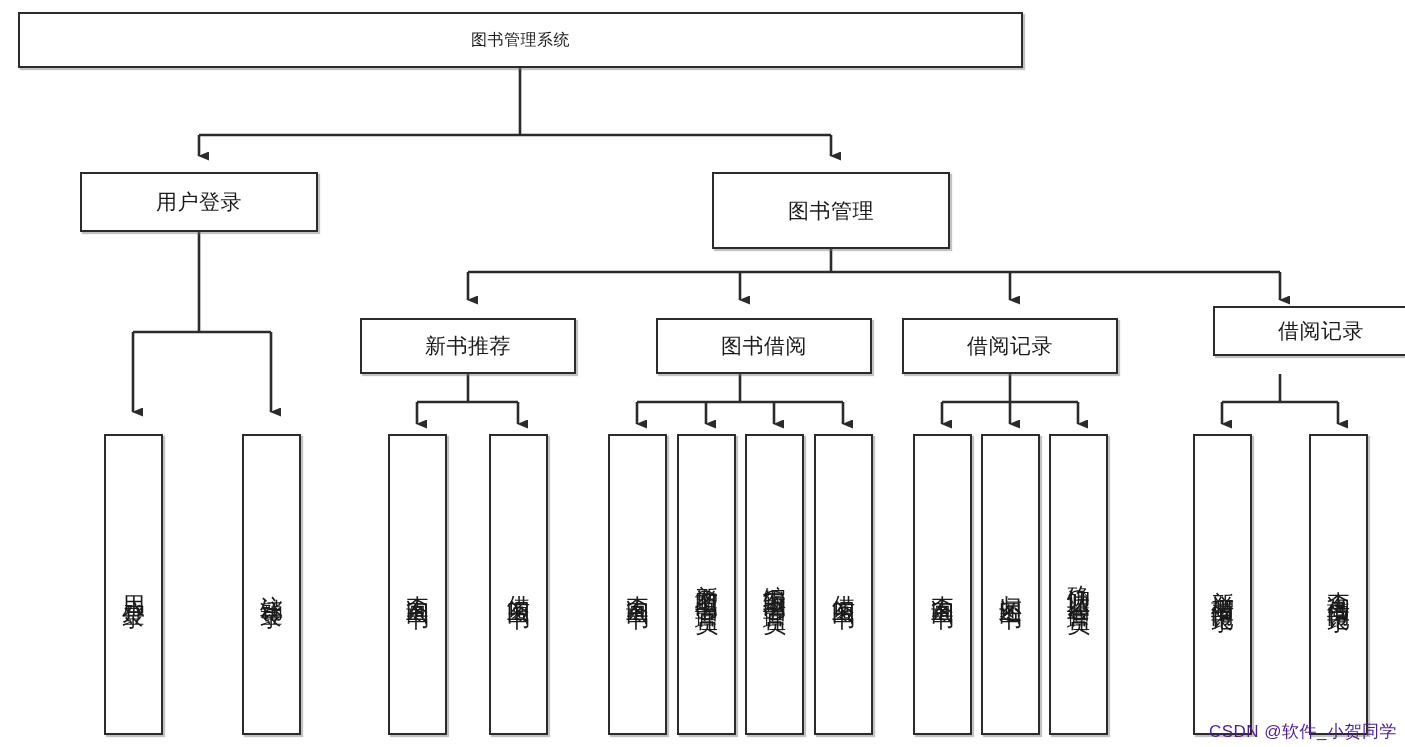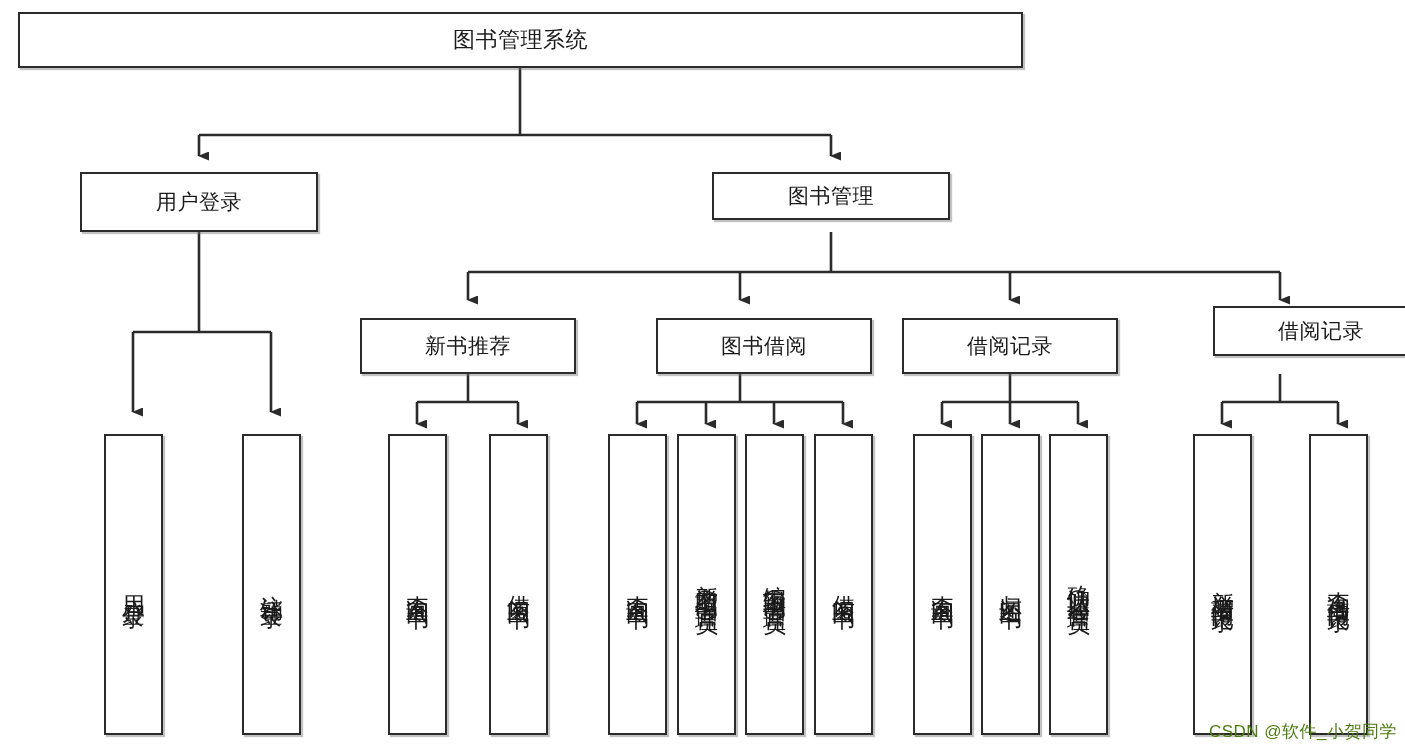--- a/index.html
+++ b/index.html
@@ -43,42 +43,42 @@
     text-align: center;
     line-height: 1.12;
     letter-spacing: 0.5px;
   }
   
   .node.horiz .node-label {
     writing-mode: horizontal-tb;
     font-size: 21px;
   }
   .node.root .node-label {
-    font-size: 22px;
+    font-size: 16px;
   }
   
   .node.vert {
     align-items: center;
     justify-content: center;
     padding: 6px 0;
   }
   .node.vert .node-label {
     writing-mode: vertical-rl;
     text-orientation: upright;
     font-size: 23px;
     line-height: 1.0;
     letter-spacing: 4px;
     white-space: nowrap;
   }
   #watermark {
     position: absolute;
     right: 8px;
     bottom: 4px;
     font-size: 17px;
-    color: #4d7c0f;
+    color: #4c1d95;
     letter-spacing: 0.5px;
     z-index: 5;
     white-space: nowrap;
   }
 </style>
 </head>
 <body>
 
 <div id="diagram-root">
 
@@ -134,21 +134,21 @@
   </svg>
 
   <div class="node horiz root" style="left:18px; top:12px; width:1005px; height:56px;">
     <span class="node-label">图书管理系统</span>
   </div>
 
   <div class="node horiz" style="left:80px; top:172px; width:238px; height:60px;">
     <span class="node-label">用户登录</span>
   </div>
 
-  <div class="node horiz" style="left:712px; top:172px; width:238px; height:48px;">
+  <div class="node horiz" style="left:712px; top:172px; width:238px; height:77px;">
     <span class="node-label">图书管理</span>
   </div>
 
   <div class="node horiz" style="left:360px; top:318px; width:216px; height:56px;">
     <span class="node-label">新书推荐</span>
   </div>
 
   <div class="node horiz" style="left:632px; top:318px; width:216px; height:56px;margin-left:24px;">
     <span class="node-label">图书借阅</span>
   </div>

